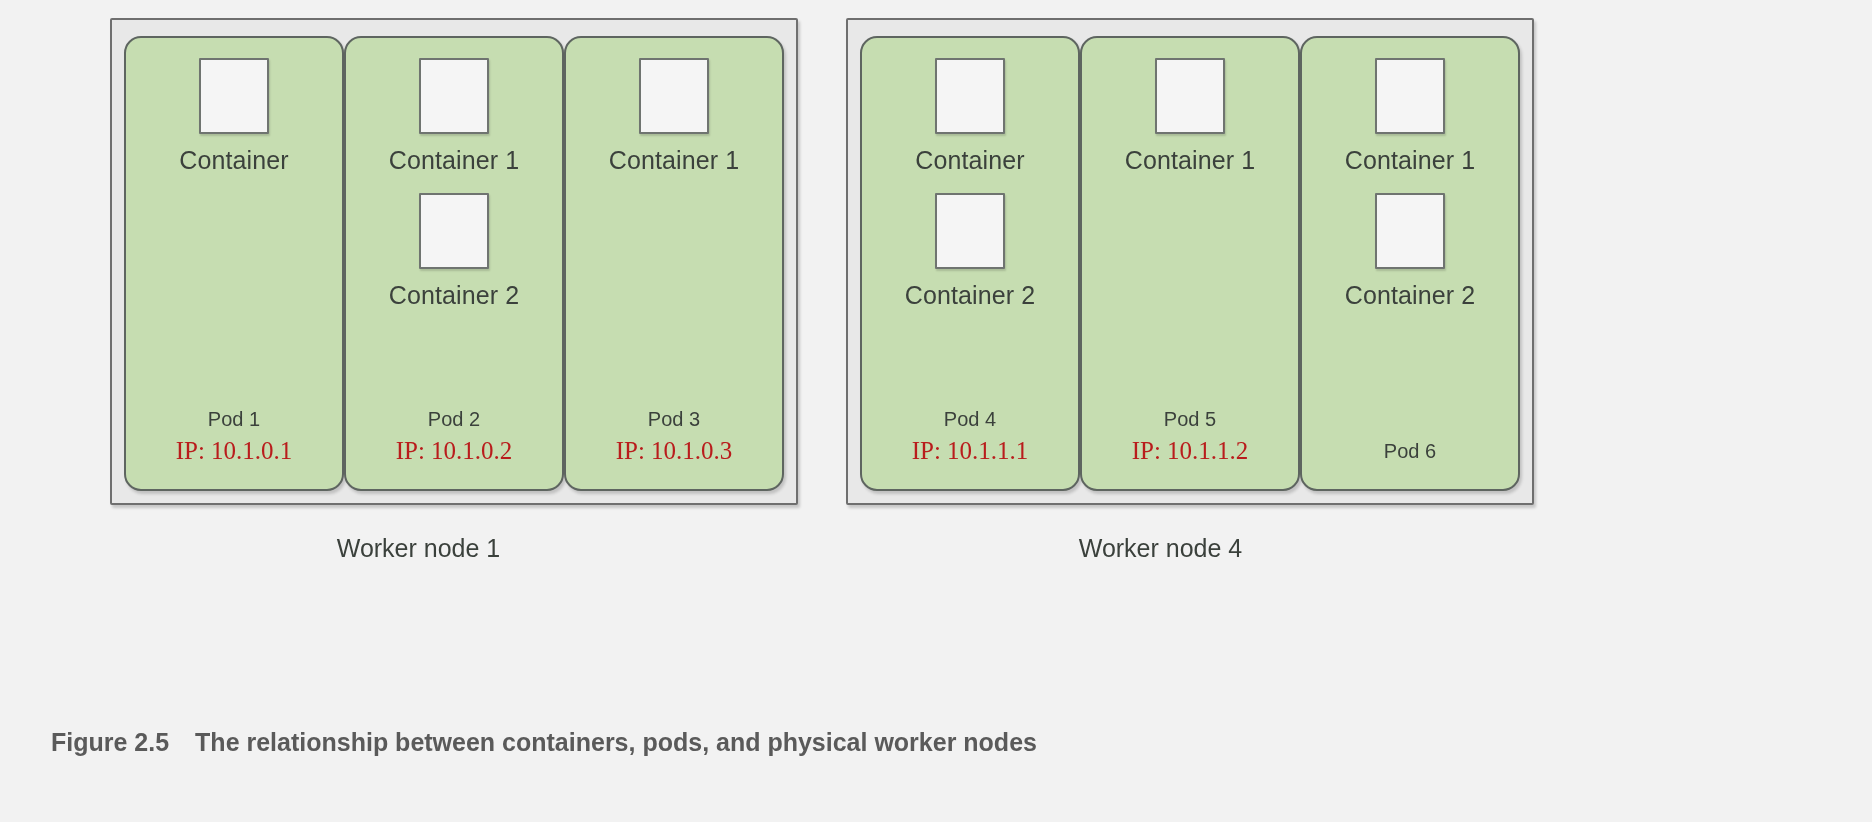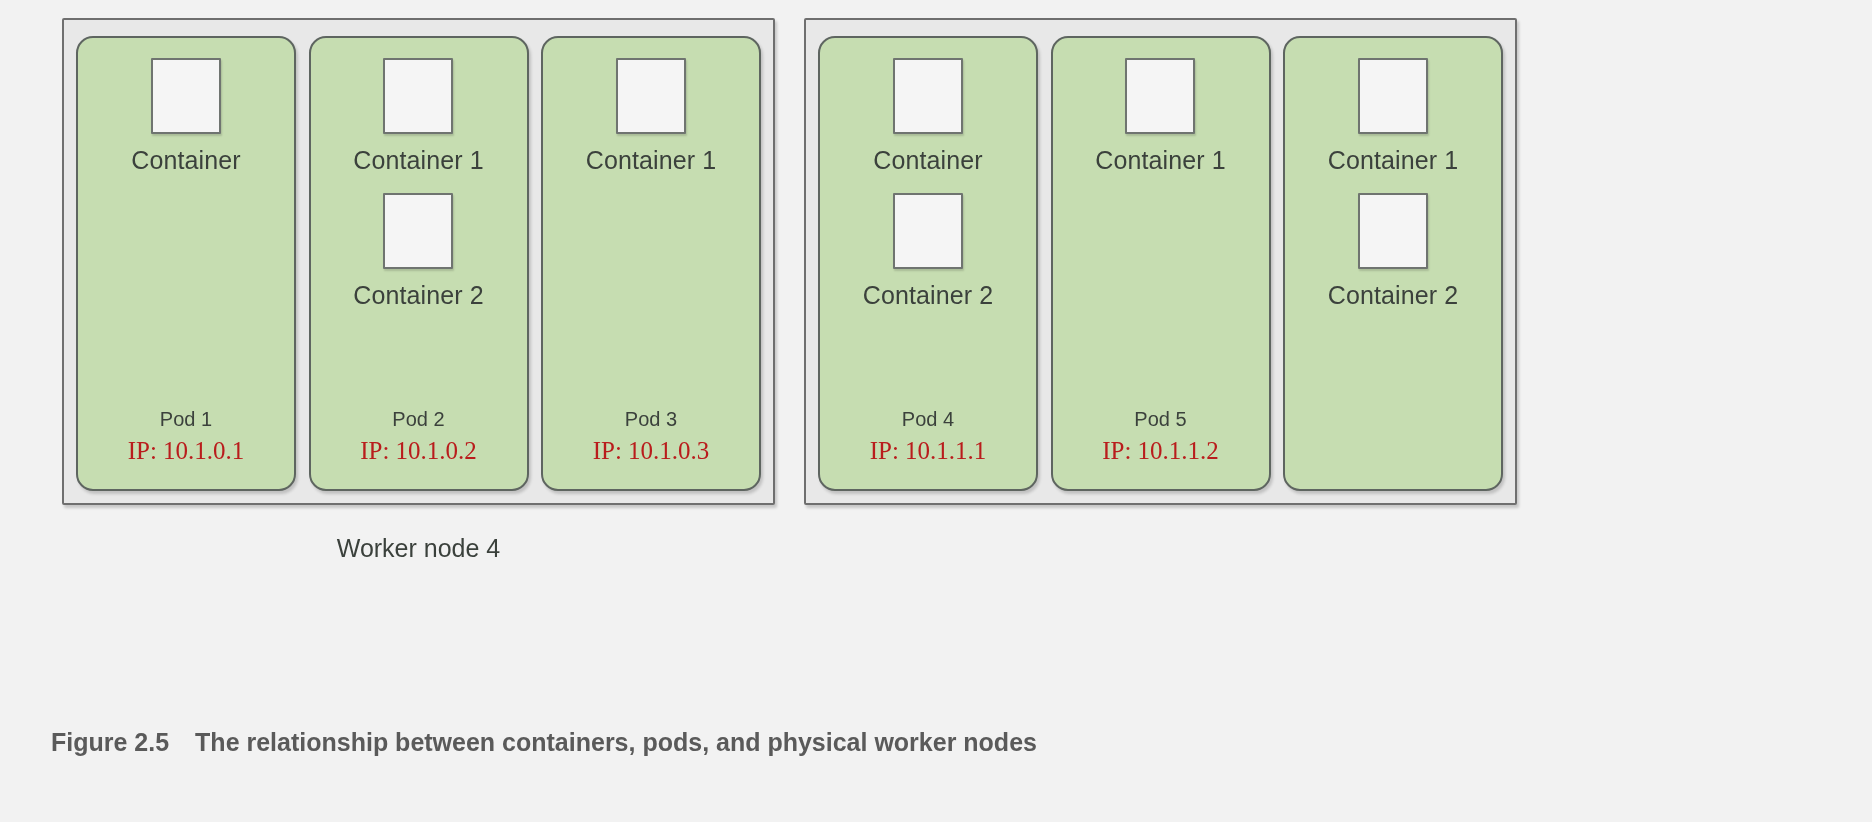--- a/index.html
+++ b/index.html
@@ -44,20 +44,21 @@
     box-sizing: border-box;
     background: #e8e8e8;
     border: 2px solid #6f6f6f;
     border-radius: 2px;
     box-shadow: 2px 3px 3px rgba(0,0,0,0.18);
     display: flex;
     flex-direction: row;
     align-items: stretch;
     justify-content: space-between;
     padding: 16px 12px 12px 12px;
+    margin-left: 48px;
   }
 
   
   .pod {
     position: relative;
     width: 220px;
     box-sizing: border-box;
     background: #c6ddb1;
     border: 2px solid #5e6560;
     border-radius: 17px;
@@ -228,28 +229,30 @@
       <div class="pod">
         <div class="container-slot">
           <div class="container-box"></div>
           <div class="container-label">Container 1</div>
         </div>
         <div class="container-slot second">
           <div class="container-box"></div>
           <div class="container-label">Container 2</div>
         </div>
         <div class="pod-footer">
+          <div class="pod-name">Pod 6</div>
         </div>
       </div>
 
     </div>
 
   </div>
 
   <div class="node-captions">
+    <div class="node-caption">Worker node 1</div>
     <div class="node-caption">Worker node 4</div>
   </div>
 
   <div class="figure-caption">
     <span class="fig-num">Figure 2.5</span><span>The relationship between containers, pods, and physical worker nodes</span>
   </div>
 
 </div>
 
 </body></html>

